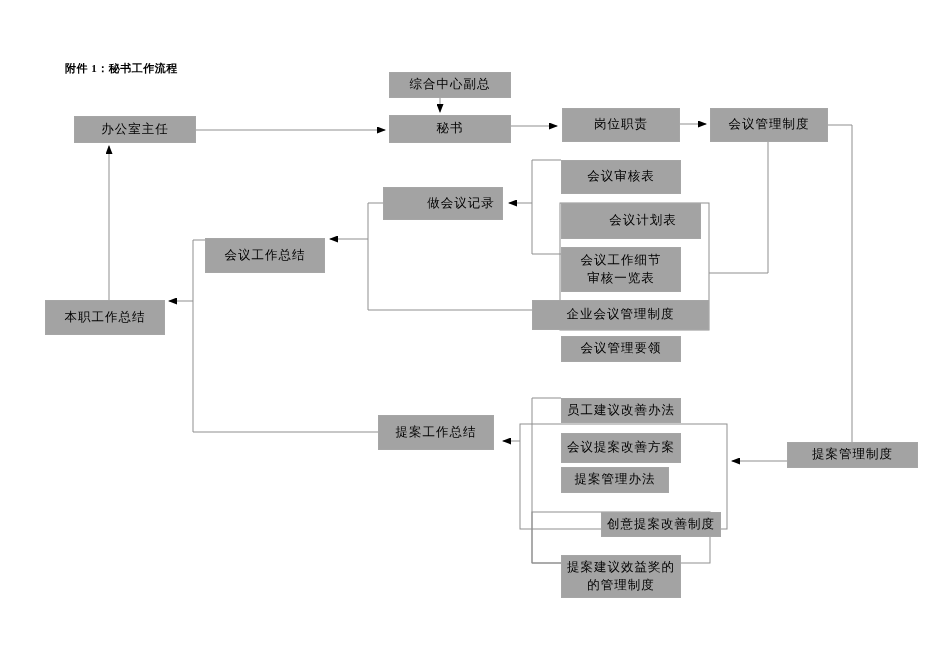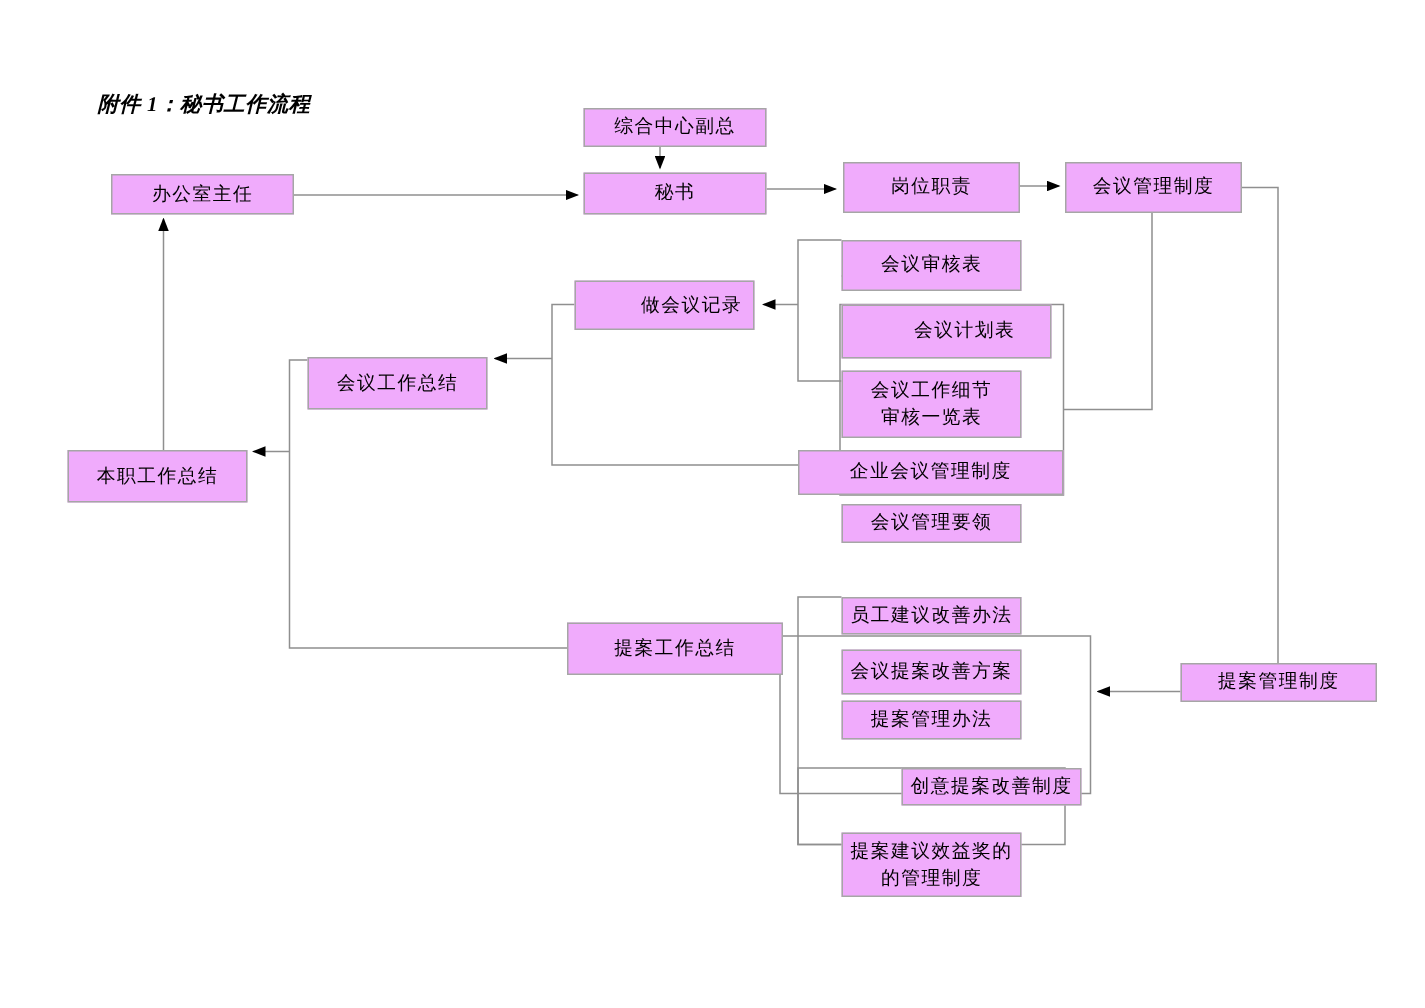--- a/index.html
+++ b/index.html
@@ -2,49 +2,49 @@
 <html><head>
 <meta charset="utf-8">
 <style>
   html,body{margin:0;padding:0;}
   body{
     width:950px;height:672px;background:#ffffff;overflow:hidden;position:relative;
     font-family:"Liberation Serif","DejaVu Serif",serif;color:#000;
   }
   .page{position:absolute;left:0;top:0;width:950px;height:672px;background:#ffffff;}
   .title{
-    position:absolute;left:65px;top:61px;font-size:14px;font-weight:bold;
-    letter-spacing:0.5px;white-space:nowrap;font-style:italic;
+    position:absolute;left:65px;top:61px;font-size:11px;font-weight:bold;
+    letter-spacing:0.5px;white-space:nowrap;
   }
   svg.wires{position:absolute;left:0;top:0;z-index:1;}
   .node{
     position:absolute;z-index:2;box-sizing:border-box;
-    border:1px solid #a6a6a6;background:#f0abfc;
+    border:1px solid #a6a6a6;background:#a3a3a3;
     display:flex;align-items:center;justify-content:center;
     text-align:center;font-size:12.5px;line-height:1.4;
     white-space:pre-line;letter-spacing:1px;
   }
   
   .n-office-director    {left:74px;  top:116px; width:122px; height:27px;}
   .n-vp                 {left:389px; top:72px;  width:122px; height:26px;}
   .n-secretary          {left:389px; top:115px; width:122px; height:28px;}
   .n-job-duties         {left:562px; top:108px; width:118px; height:34px;}
   .n-meeting-mgmt       {left:710px; top:108px; width:118px; height:34px;}
   .n-take-minutes       {left:383px; top:187px; width:120px; height:33px;padding-left:36px;}
   .n-review-form        {left:561px; top:160px; width:120px; height:34px;}
   .n-plan-form          {left:561px; top:203px; width:140px; height:36px;padding-left:24px;}
   .n-detail-checklist   {left:561px; top:247px; width:120px; height:45px;}
   .n-meeting-summary    {left:205px; top:238px; width:120px; height:35px;}
   .n-own-summary        {left:45px;  top:300px; width:120px; height:35px;}
   .n-enterprise-meeting {left:532px; top:300px; width:177px; height:30px;}
   .n-essentials         {left:561px; top:336px; width:120px; height:26px;}
-  .n-proposal-summary   {left:378px; top:415px; width:144px; height:35px;}
+  .n-proposal-summary   {left:378px; top:415px; width:116px; height:35px;}
   .n-employee-suggestion{left:561px; top:398px; width:120px; height:25px;}
   .n-meeting-proposal   {left:561px; top:433px; width:120px; height:30px;}
-  .n-proposal-method    {left:561px; top:467px; width:120px; height:26px;}
+  .n-proposal-method    {left:561px; top:467px; width:108px; height:26px;}
   .n-creative-proposal  {left:561px; top:512px; width:120px; height:25px;margin-left:40px;}
   .n-benefit-award      {left:561px; top:555px; width:120px; height:43px;}
   .n-proposal-mgmt      {left:787px; top:442px; width:131px; height:26px;}
 </style>
 </head>
 <body>
 
 <div class="page">
 
   <div class="title">附件 1：秘书工作流程</div>

